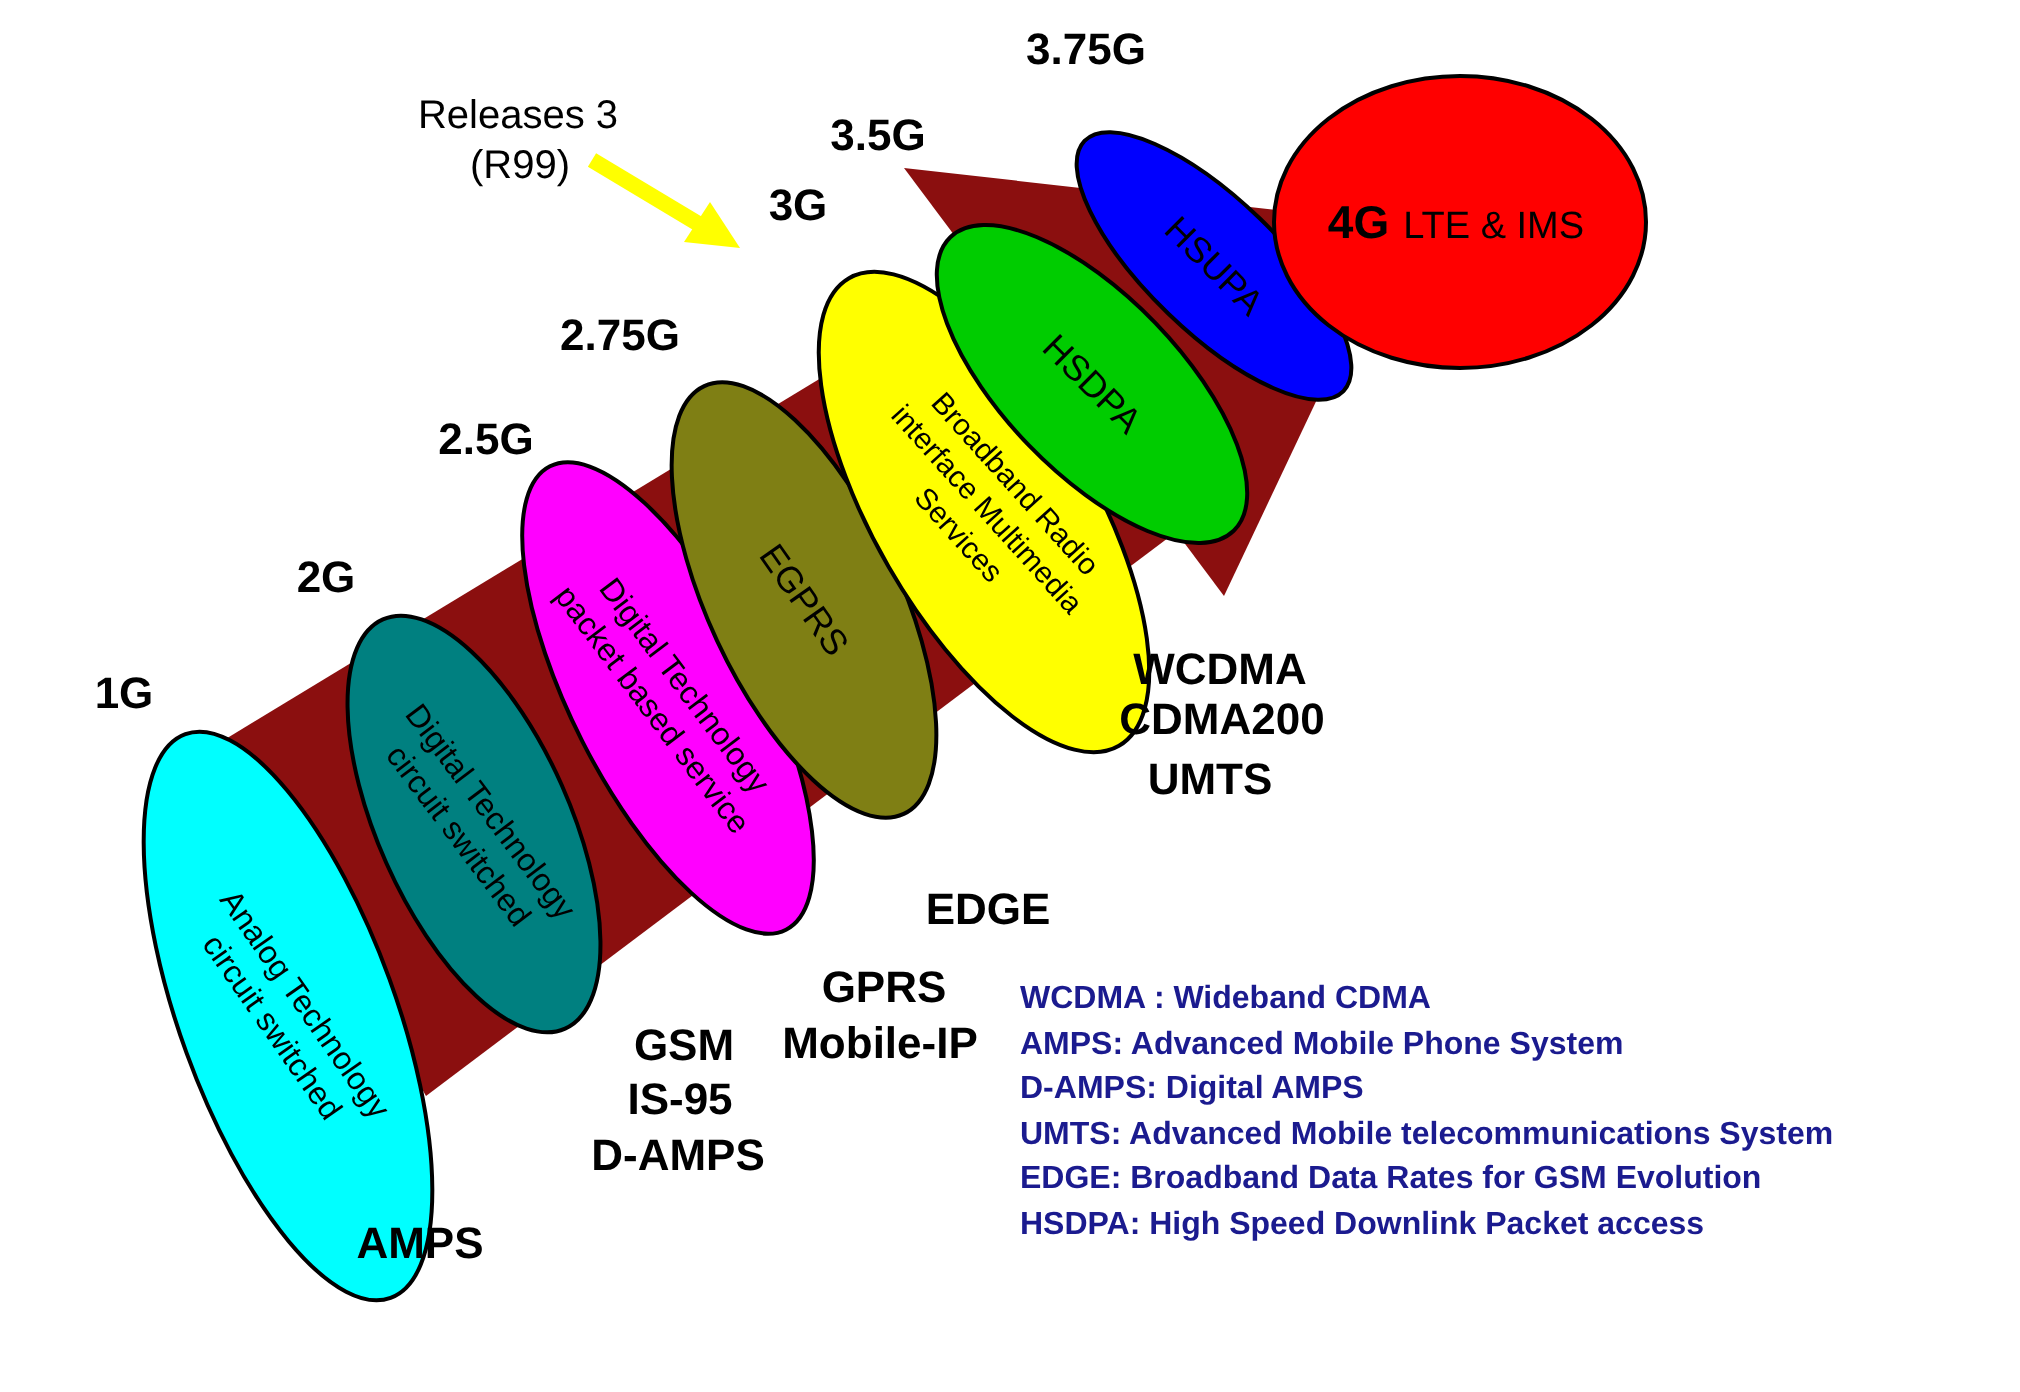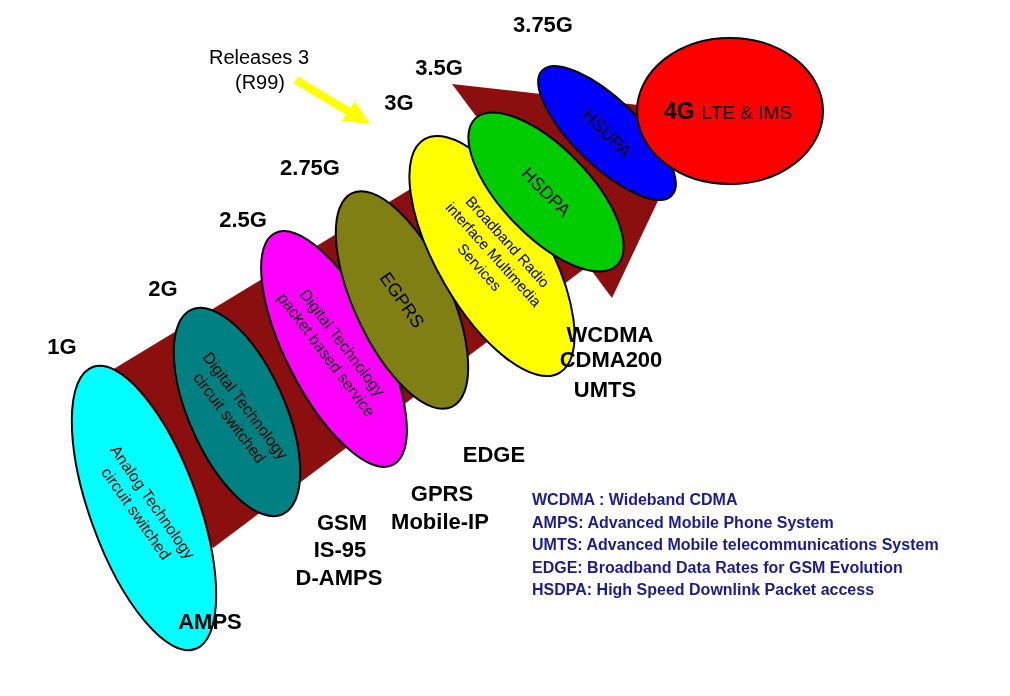--- a/index.html
+++ b/index.html
@@ -9,21 +9,21 @@
   svg text{fill:#000000;text-anchor:middle;font-family:"Liberation Sans",sans-serif;}
   .gen{font-size:22px;font-weight:bold;}
   .tech{font-size:22px;font-weight:bold;}
   .note{font-size:20px;}
   .eshape{stroke:#000000;stroke-width:2;}
   .etext{font-size:16px;}
   .etext-sm{font-size:15px;}
   .etext-lg{font-size:18px;}
   .lte-text{font-size:19px;}
   .lte-bold{font-size:23px;font-weight:bold;}
-  .legend{position:absolute;left:532px;top:489px;color:#1b1b8f;font-weight:bold;
+  .legend{position:absolute;left:510px;top:489px;color:#1b1b8f;font-weight:bold;
           font-size:16px;line-height:22.6px;white-space:nowrap;}
 </style>
 </head>
 <body>
 
 <div class="canvas">
 
   <svg width="1010" height="696" viewBox="0 0 1010 696">
 
     <g>
@@ -113,18 +113,19 @@
     <text class="tech" x="440" y="529">Mobile-IP</text>
     <text class="tech" x="494" y="462">EDGE</text>
     <text class="tech" x="610" y="342">WCDMA</text>
     <text class="tech" x="611" y="367">CDMA200</text>
     <text class="tech" x="605" y="397">UMTS</text>
   </svg>
 
   <div class="legend">
     <div>WCDMA : Wideband CDMA</div>
     <div>AMPS: Advanced Mobile Phone System</div>
+    <div>D-AMPS: Digital AMPS</div>
     <div>UMTS: Advanced Mobile telecommunications System</div>
     <div>EDGE: Broadband Data Rates for GSM Evolution</div>
     <div>HSDPA: High Speed Downlink Packet access</div>
   </div>
 
 </div>
 
 </body></html>

